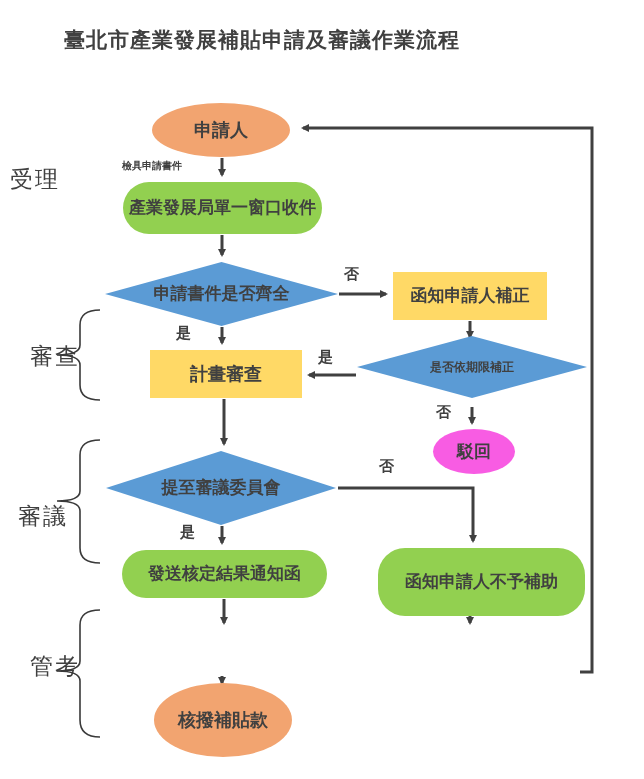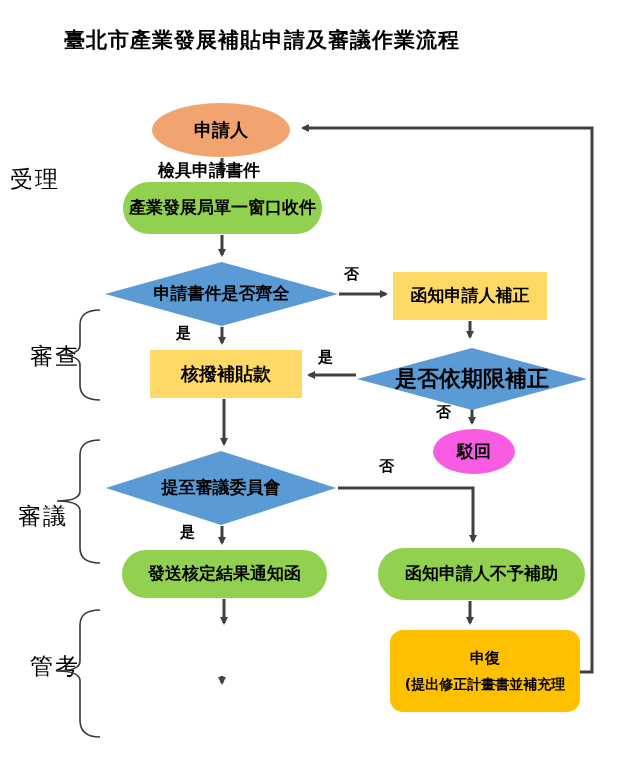--- a/index.html
+++ b/index.html
@@ -1,18 +1,18 @@
 <!DOCTYPE html>
 <html style="--salmon: #F2A470; --green: #92D050; --blue: #5B9BD5; --yellow: #FFD966; --pale-yellow: #FFF3CF; --amber: #FFC000; --magenta: #F85CE3; --arrow: #404040; --brace: #3a3a3a;"><head>
 <meta charset="utf-8">
 <style>
   html,body{margin:0;padding:0;background:#ffffff;}
   #canvas{
     position:relative;width:644px;height:779px;background:#ffffff;overflow:hidden;
-    font-family:"DejaVu Sans", sans-serif;color:#000000;
+    font-family:"DejaVu Sans", sans-serif;color:#404040;
   }
   .title{
     position:absolute;left:64px;top:26px;width:460px;
     font-size:21px;font-weight:bold;letter-spacing:1px;white-space:nowrap;
   }
   .stage{
     position:absolute;font-size:23px;font-weight:normal;letter-spacing:2px;
     font-family:"DejaVu Serif", serif;
   }
   .node{
@@ -26,21 +26,21 @@
   .greenbox{background:var(--green);}
   .salmon{background:var(--salmon);}
   .magenta{background:var(--magenta);}
   .amberbox{background:var(--amber);border-radius:13px;flex-direction:column;gap:8px;}
   .auditbox{
     background:var(--pale-yellow);
     border-top:7px solid var(--yellow);border-bottom:7px solid var(--yellow);
     font-weight:normal;
   }
   .edge-label{position:absolute;font-size:15px;font-weight:bold;}
-  .small-label{position:absolute;font-size:17px;font-weight:bold;white-space:nowrap;margin-left:36px;}
+  .small-label{position:absolute;font-size:10px;font-weight:bold;white-space:nowrap;}
   svg.connectors{position:absolute;left:0;top:0;pointer-events:none;}
 </style>
 </head>
 <body>
 
 <div id="canvas">
 
   <div class="title">臺北市產業發展補貼申請及審議作業流程</div>
 
   <div class="stage" style="left:10px;top:164px;">受理</div>
@@ -80,38 +80,35 @@
   <div class="node ellipse salmon" style="left:152px;top:103px;width:138px;height:54px;font-size:18px;">申請人</div>
 
   <div class="small-label" style="left:122px;top:159px;">檢具申請書件</div>
 
   <div class="node stadium greenbox" style="left:123px;top:182px;width:199px;height:52px;font-size:17px;">產業發展局單一窗口收件</div>
 
   <div class="node diamond" style="left:105px;top:262px;width:233px;height:64px;font-size:17px;">申請書件是否齊全</div>
 
   <div class="node yellowbox" style="left:393px;top:272px;width:154px;height:48px;font-size:17px;text-align:center;">函知申請人補正</div>
 
-  <div class="node yellowbox" style="left:150px;top:350px;width:152px;height:48px;font-size:18px;">核撥補貼款</div>
+  <div class="node yellowbox" style="left:150px;top:350px;width:152px;height:48px;font-size:18px;">計畫審查</div>
 
-  <div class="node diamond" style="left:357px;top:348px;width:230px;height:62px;font-size:22px;">是否依期限補正</div>
+  <div class="node diamond" style="left:357px;top:336px;width:230px;height:62px;font-size:12px;">是否依期限補正</div>
 
   <div class="node ellipse magenta" style="left:433px;top:429px;width:82px;height:45px;font-size:17px;">駁回</div>
 
   <div class="node stadium greenbox" style="left:122px;top:550px;width:205px;height:48px;font-size:17px;">發送核定結果通知函</div>
 
   <div class="node diamond" style="left:106px;top:451px;width:230px;height:74px;font-size:17px;">提至審議委員會</div>
 
-  <div class="node stadium greenbox" style="left:378px;top:548px;width:207px;height:52px;font-size:17px;text-align:center;">函知申請人不予補助</div>
+  <div class="node stadium greenbox" style="left:378px;top:548px;width:207px;height:68px;font-size:17px;text-align:center;">函知申請人不予補助</div>
 
 
+  <div class="node ellipse salmon" style="left:154px;top:683px;width:138px;height:74px;font-size:18px;">核撥補貼款</div>
 
-  <div class="node amberbox" style="left:390px;top:630px;width:190px;height:82px;">
-    <div style="font-size:15px;">申復</div>
-    <div style="font-size:14px;white-space:nowrap;">(提出修正計畫書並補充理</div>
-  </div>
 
   <div class="edge-label" style="left:344px;top:265px;">否</div>
   <div class="edge-label" style="left:176px;top:324px;">是</div>
   <div class="edge-label" style="left:318px;top:348px;">是</div>
   <div class="edge-label" style="left:436px;top:403px;">否</div>
   <div class="edge-label" style="left:379px;top:457px;">否</div>
   <div class="edge-label" style="left:180px;top:523px;">是</div>
 
 </div>
 

